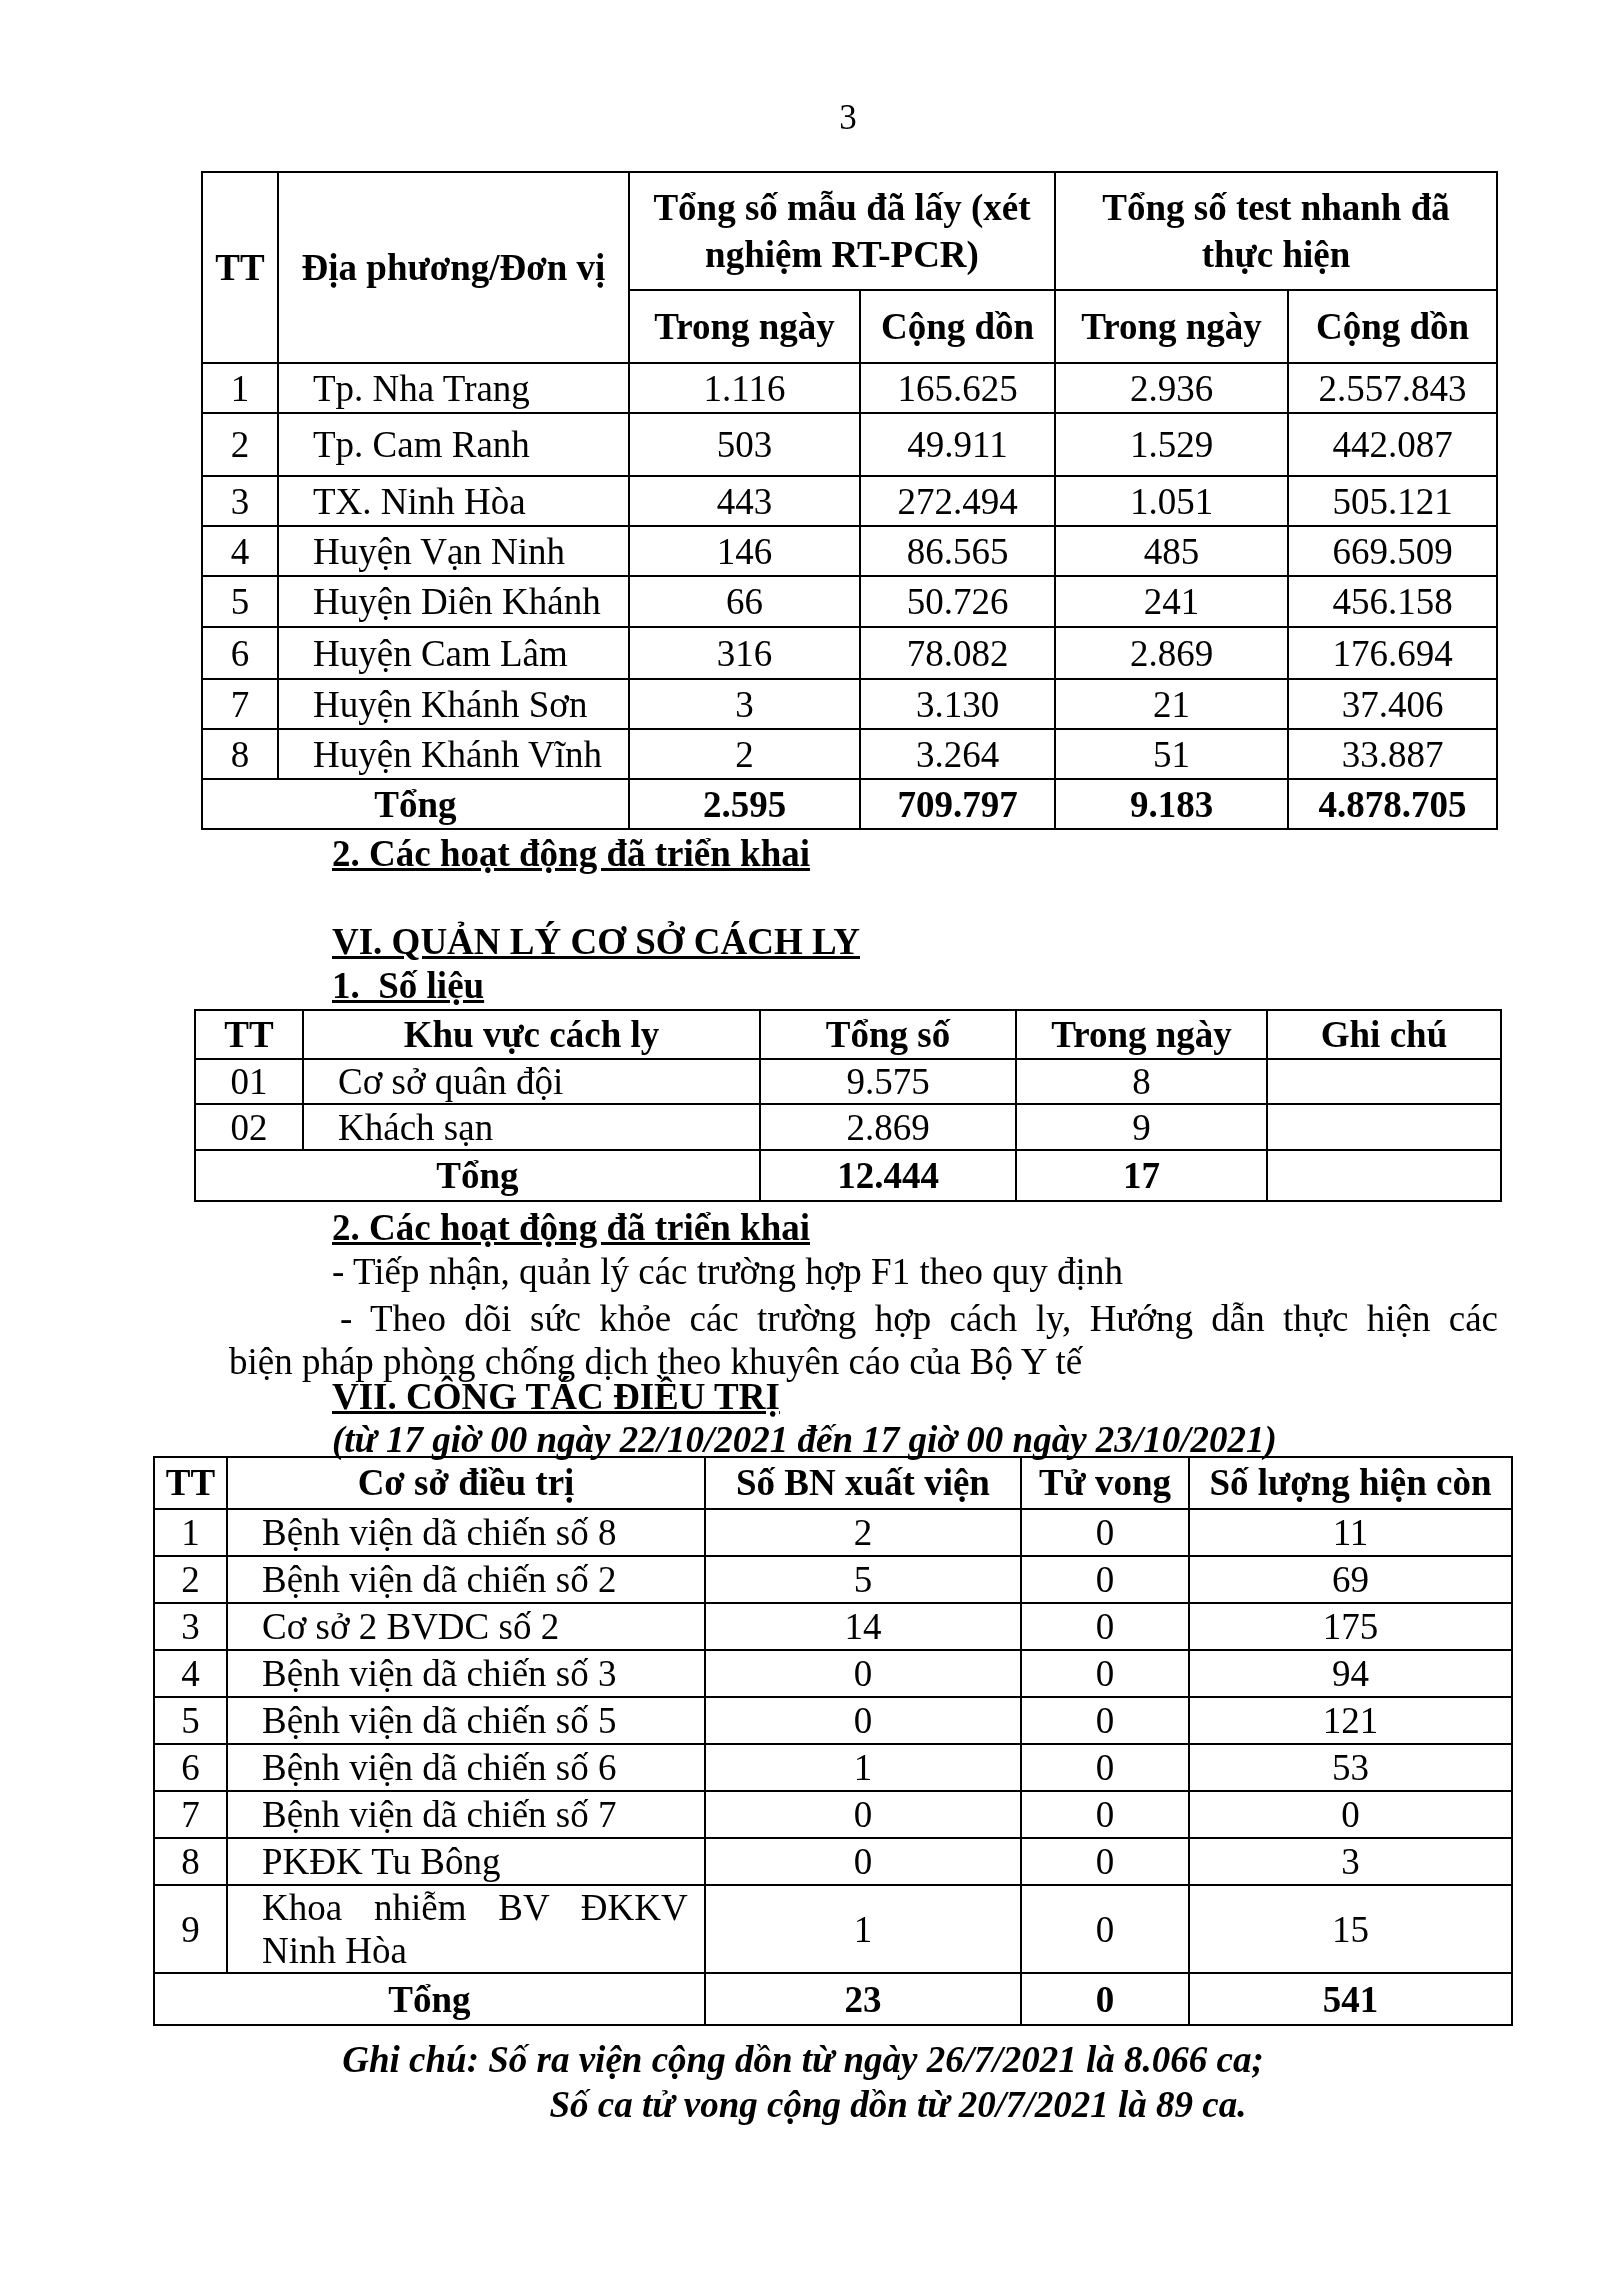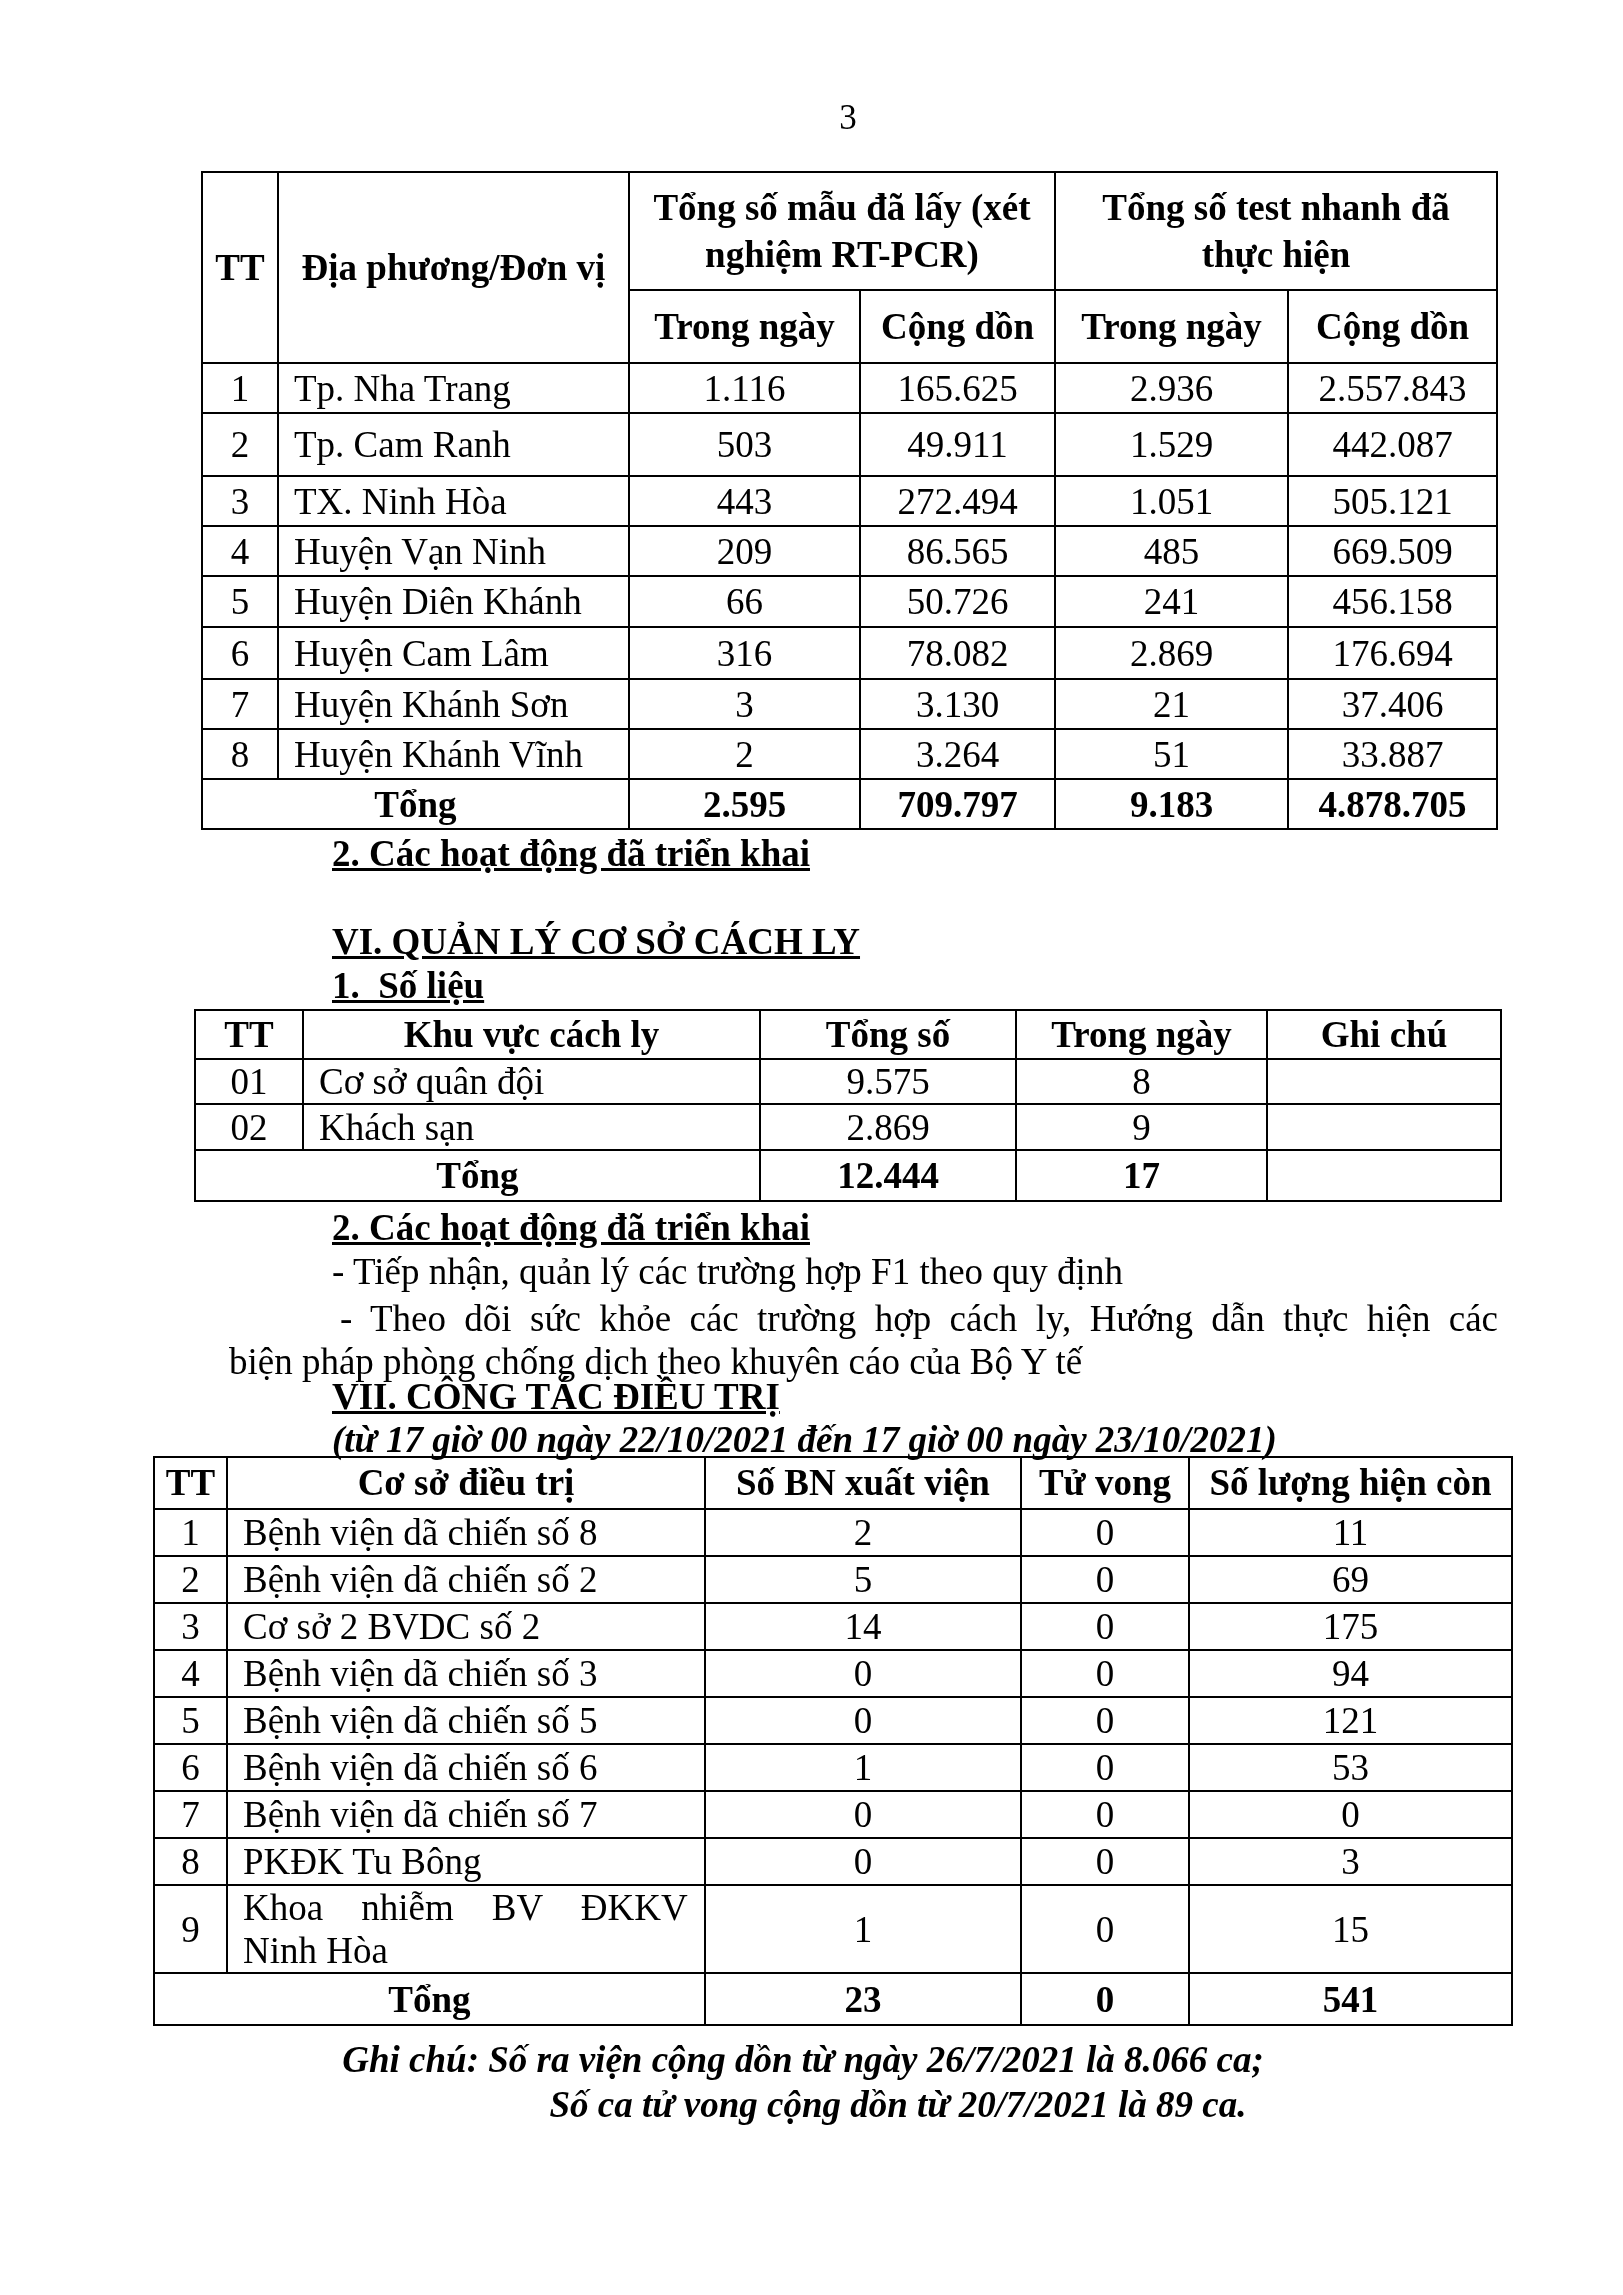--- a/index.html
+++ b/index.html
@@ -30,21 +30,21 @@
     border-left: 2px solid #000;
     border-right: 2px solid #000;
     border-top: 2.6px solid #000;
     border-bottom: 2.6px solid #000;
     vertical-align: middle;
     padding: 0;
     overflow: hidden;
   }
   .tbl th { font-weight: bold; text-align: center; line-height: 1.28; }
   .tbl td { text-align: center; }
-  .tbl td.l { text-align: left; padding-left: 15px; }
+  .tbl td.l { text-align: left; padding-left: 34px; }
   .tbl .grouphead { padding: 0 16.4px; }
   .tbl tr.total td { font-weight: bold; }
   .txt {
     position: absolute;
     left: 332px;
     line-height: 42px;
     white-space: pre;
   }
   .bold { font-weight: bold; text-decoration: underline; }
   .bi { font-weight: bold; font-style: italic; }
@@ -125,21 +125,21 @@
         <td>3</td>
         <td class="l">TX. Ninh Hòa</td>
         <td>443</td>
         <td>272.494</td>
         <td>1.051</td>
         <td>505.121</td>
       </tr>
       <tr style="height:50px">
         <td>4</td>
         <td class="l">Huyện Vạn Ninh</td>
-        <td>209</td>
+        <td>146</td>
         <td>86.565</td>
         <td>485</td>
         <td>669.509</td>
       </tr>
       <tr style="height:51px">
         <td>5</td>
         <td class="l">Huyện Diên Khánh</td>
         <td>66</td>
         <td>50.726</td>
         <td>241</td>

